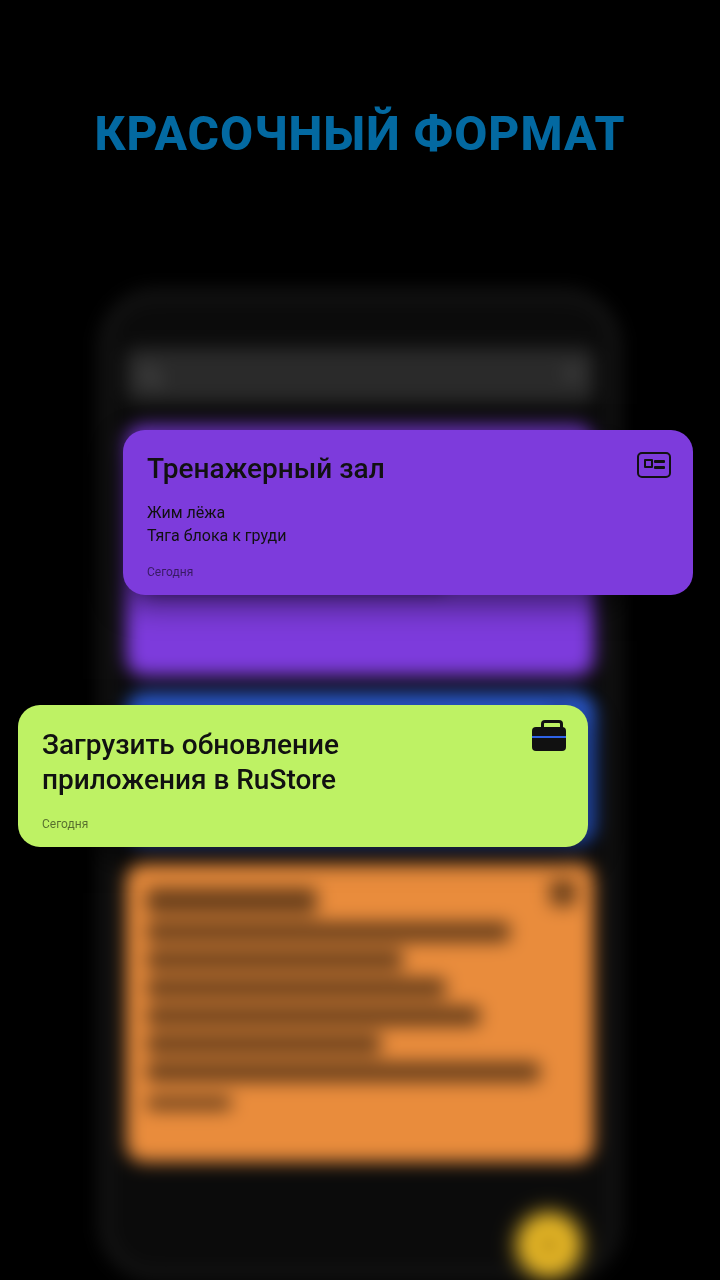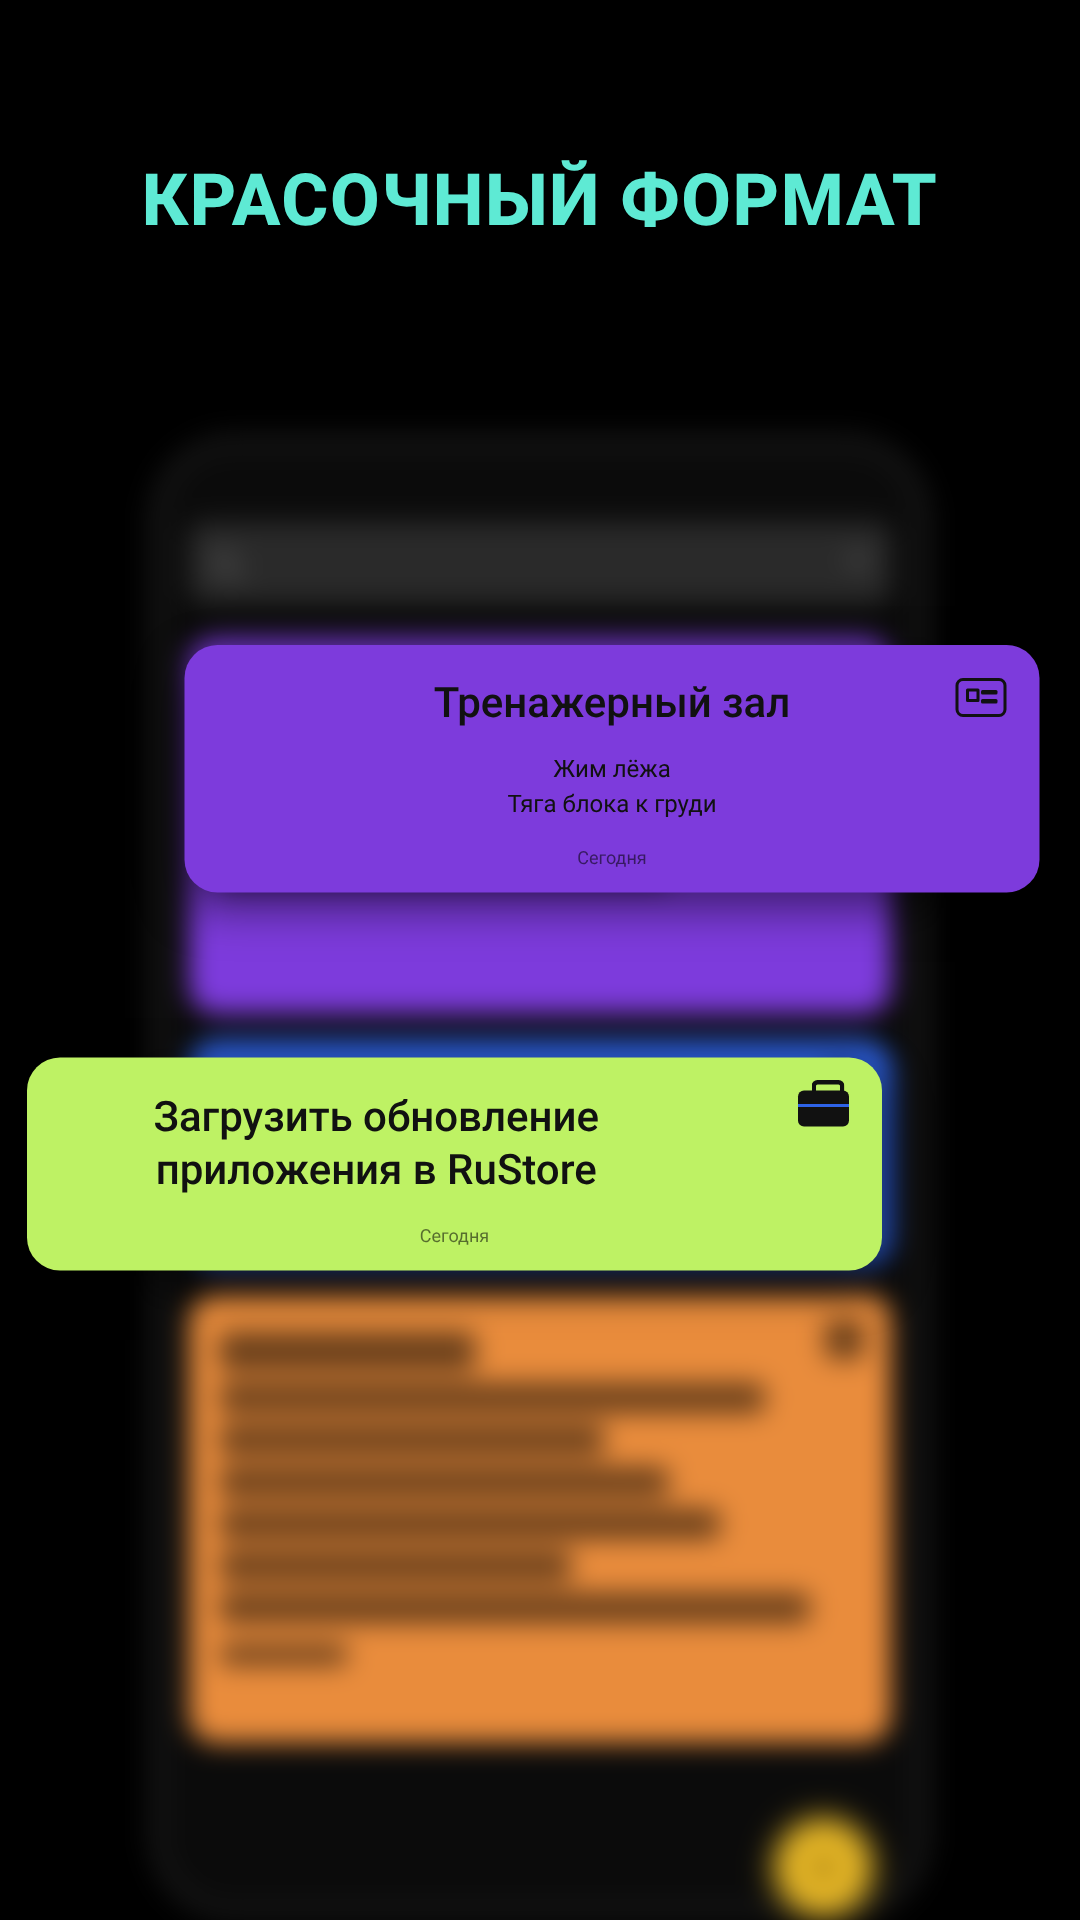--- a/index.html
+++ b/index.html
@@ -1,24 +1,24 @@
 <!DOCTYPE html>
 <html><head>
 <meta charset="utf-8">
 <style>
-  * { box-sizing: border-box; margin: 0; padding: 0; text-align: center; }
+  * { box-sizing: border-box; margin: 0; padding: 0; }
   html, body { width: 720px; height: 1280px; overflow: hidden; }
   body {
     background: #000;
     font-family: -apple-system, BlinkMacSystemFont, "Segoe UI", Roboto, Arial, sans-serif;
     position: relative;
   }
 
   .headline {
-    color: #5eead4;
+    color: #0369a1;
     font-size: 48px;
     font-weight: 800;
     text-align: center;
     width: 100%;
     position: absolute;
     top: 105px;
     letter-spacing: 1px;
   }
 
   

